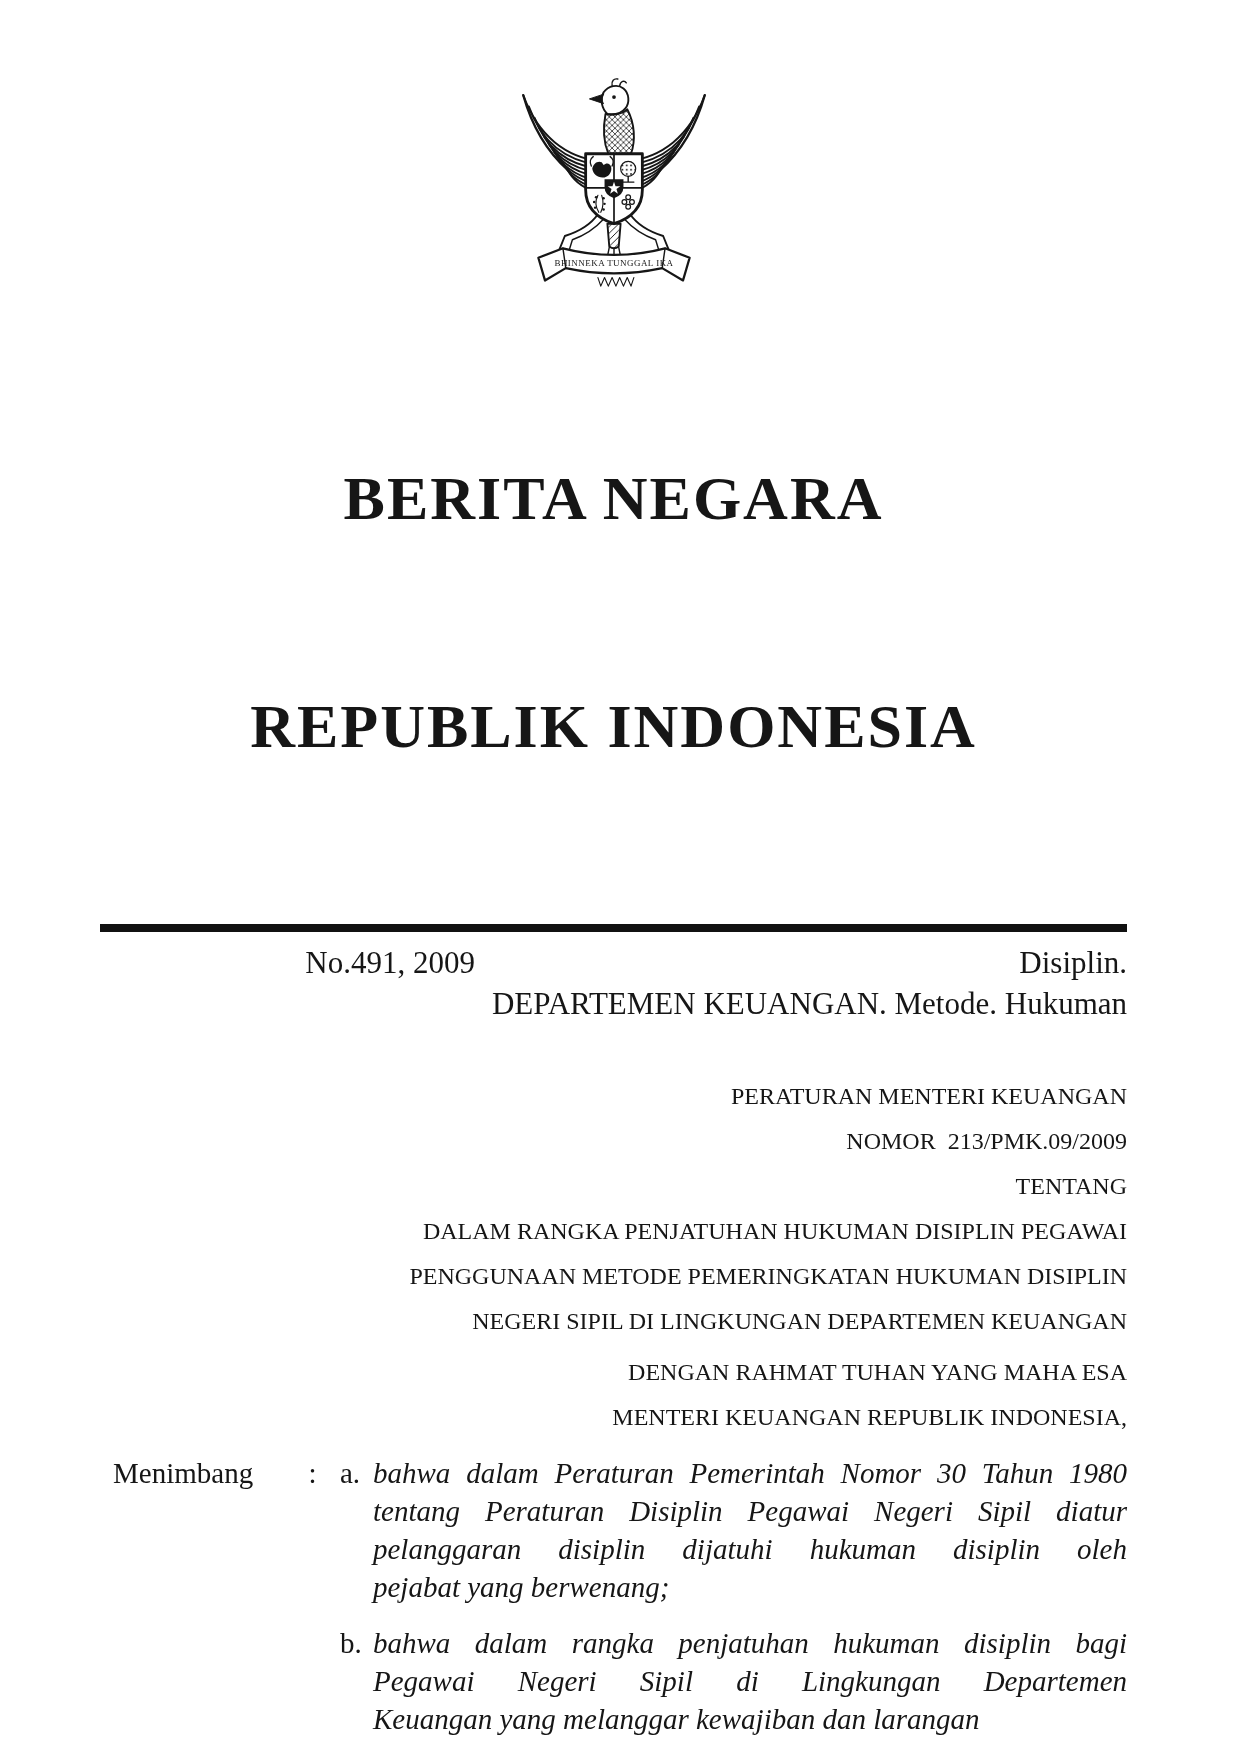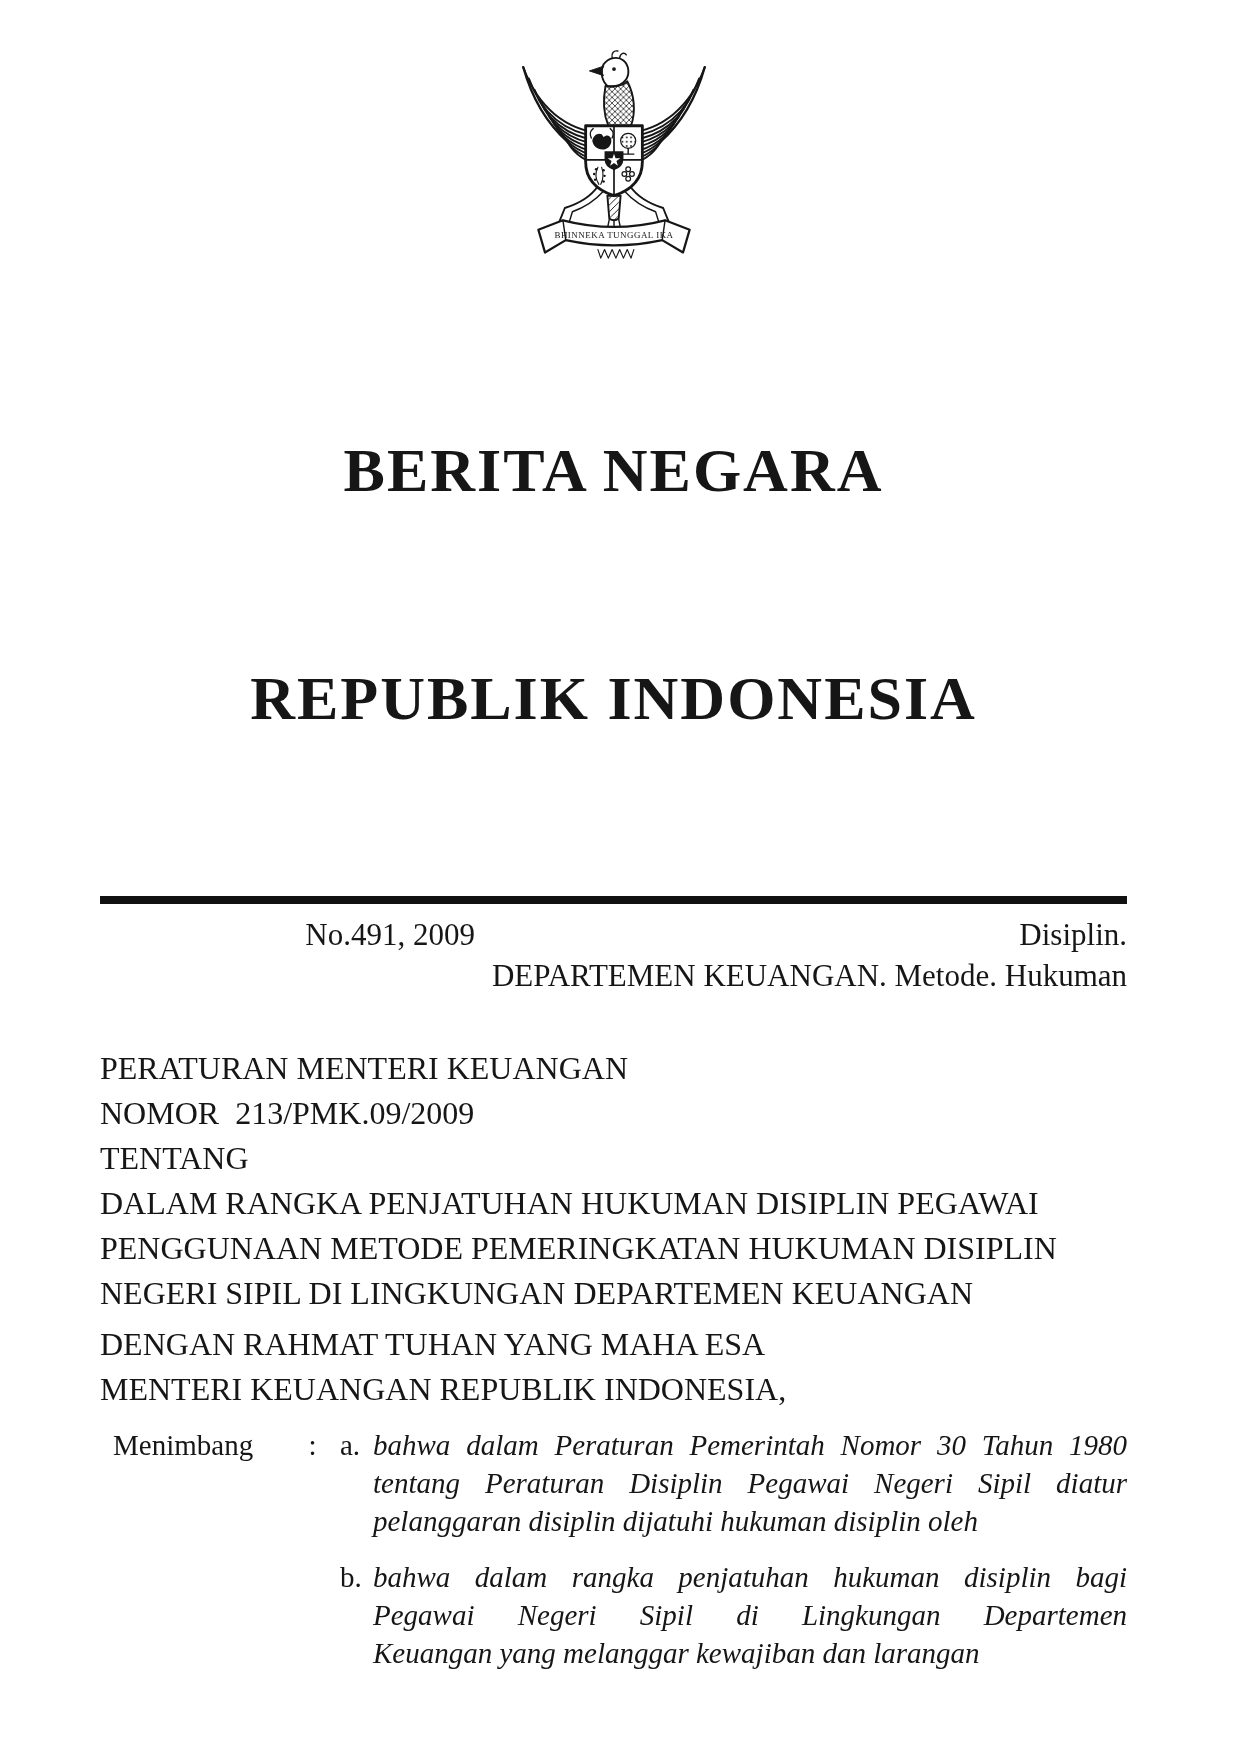--- a/index.html
+++ b/index.html
@@ -3,30 +3,30 @@
 <meta charset="utf-8">
 <style>
   html,body{margin:0;padding:0;}
   body{
     width:1240px;height:1755px;background:#ffffff;color:#161616;
     font-family:"Liberation Serif", serif;
     -webkit-font-smoothing:antialiased;
   }
   .page{width:1240px;height:1755px;overflow:hidden;box-sizing:border-box;
         padding:0 113px 0 100px;background:#ffffff;}
-  .emblem-wrap{padding-top:46px;text-align:center;}
+  .emblem-wrap{padding-top:74px;text-align:center;}
   .gazette-title{
     text-align:center;font-weight:bold;font-size:62px;line-height:76px;
     letter-spacing:2px;margin-top:10px;white-space:pre-wrap;
   }
   .rule{border:0;border-top:8px solid #111;margin:8px 0 0 0;}
   .gazette-row{display:flex;margin-top:10px;font-size:31px;line-height:41px;text-align:right;}
   .gazette-number{flex:none;width:375px;box-sizing:border-box;padding-left:8px;}
   .gazette-subject{flex:1;}
-  .headings{margin-top:50px;text-align:left;font-size:32px;line-height:45px;}
+  .headings{margin-top:50px;text-align:right;font-size:24px;line-height:45px;}
   .heading-line{white-space:pre-wrap;}
   .invocation{margin-top:6px;}
   .authority{margin-top:0;}
   .consider{display:flex;margin-top:14px;font-size:29px;line-height:38px;}
   .c-label{flex:none;width:185px;box-sizing:border-box;padding-left:13px;}
   .c-colon{flex:none;width:55px;text-align:center;}
   .c-items{flex:1;}
   .c-item{display:flex;}
   .c-item + .c-item{margin-top:18px;}
   .c-letter{flex:none;width:33px;}
@@ -151,20 +151,21 @@
   <div class="consider">
     <div class="c-label">Menimbang</div>
     <div class="c-colon">:</div>
     <div class="c-items">
       <div class="c-item">
         <div class="c-letter">a.</div>
         <div class="c-text">
             <div class="jline">bahwa dalam Peraturan Pemerintah Nomor 30 Tahun 1980</div>
             <div class="jline">tentang Peraturan Disiplin Pegawai Negeri Sipil diatur</div>
             <div class="jline">pelanggaran disiplin dijatuhi hukuman disiplin oleh</div>
+            <div class="jline">pejabat yang berwenang;</div>
           </div>
       </div>
       <div class="c-item">
         <div class="c-letter">b.</div>
         <div class="c-text">
             <div class="jline">bahwa dalam rangka penjatuhan hukuman disiplin bagi</div>
             <div class="jline">Pegawai Negeri Sipil di Lingkungan Departemen</div>
             <div class="jline">Keuangan yang melanggar kewajiban dan larangan</div>
           </div>
       </div>

